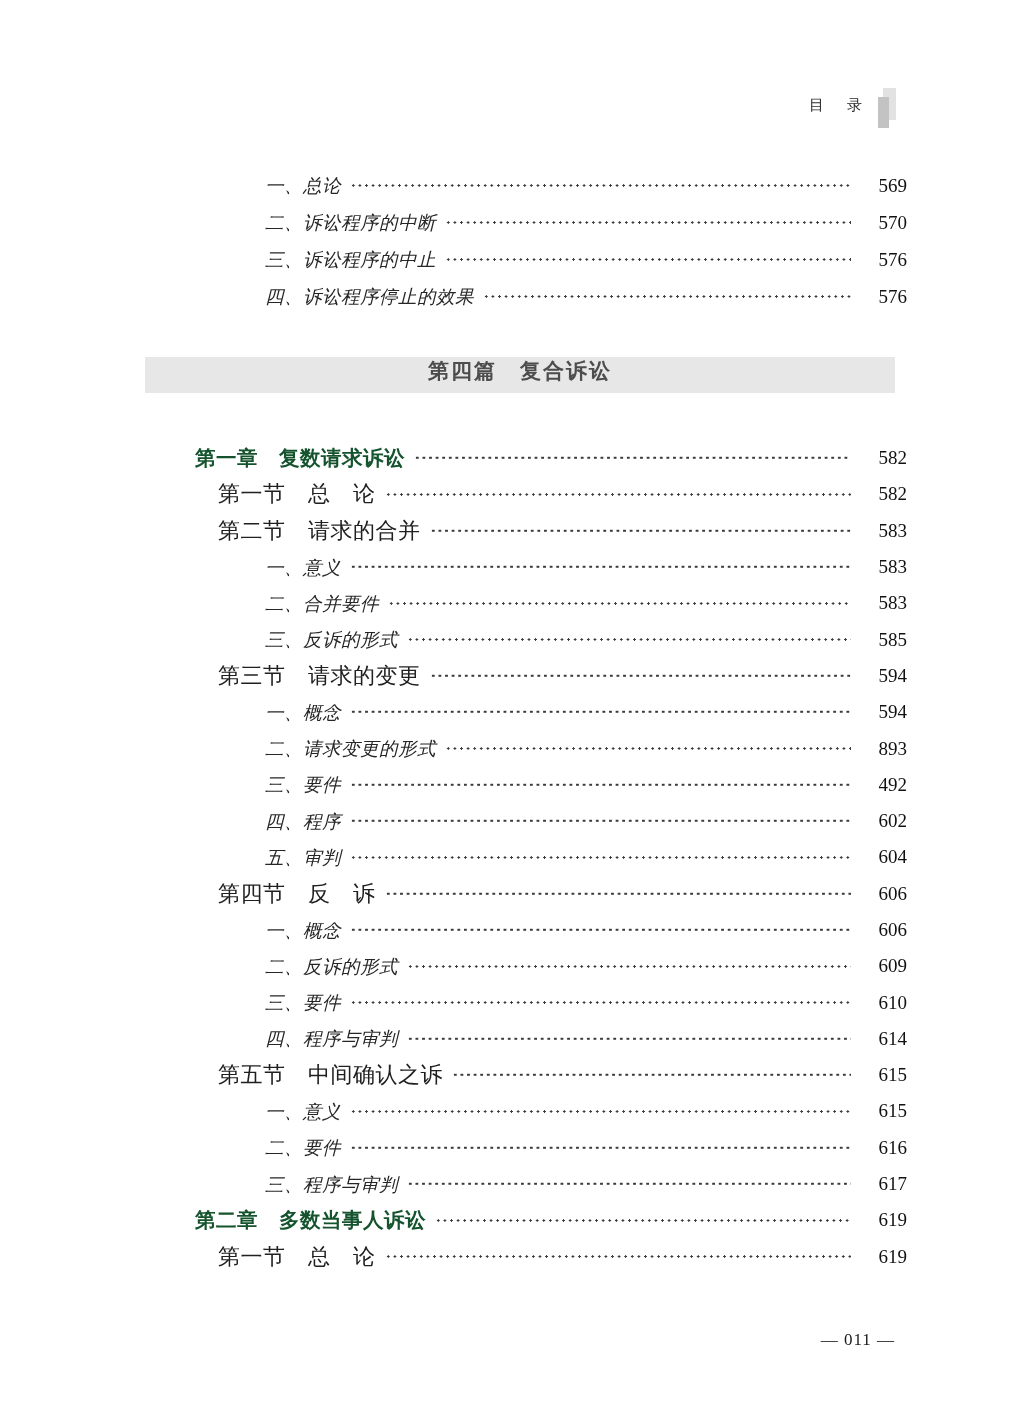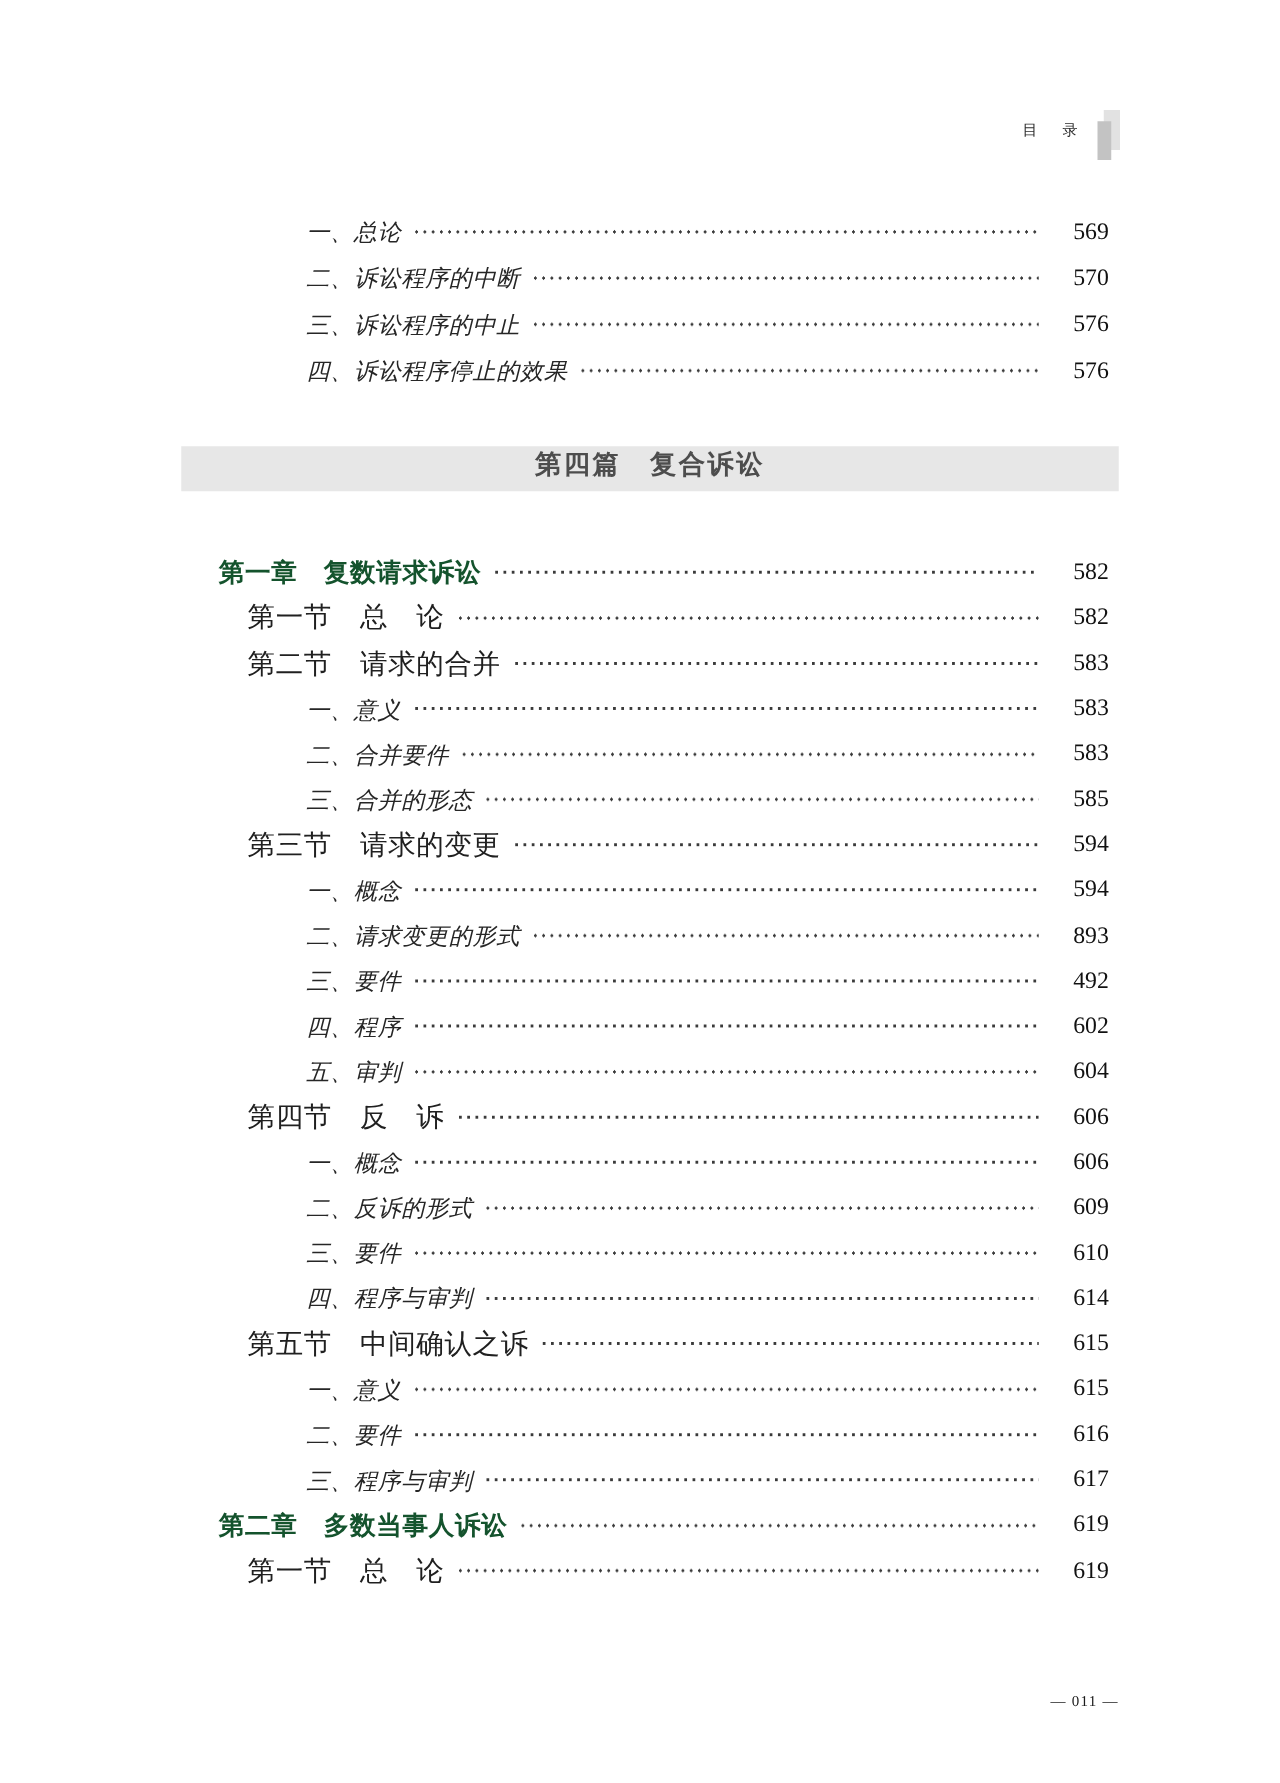--- a/index.html
+++ b/index.html
@@ -12,36 +12,36 @@
     font-family:"Liberation Serif", serif;
     color:#1c1c1c;
   }
 
   
   .header{
     position:absolute;top:88px;right:128px;
     display:flex;align-items:flex-start;
   }
   .header-title{
-    font-size:12px;
+    font-size:15px;
     letter-spacing:4px;
     color:#2b2b2b;
     padding-top:8px;
     font-family:Liberation Mono, monospace;
   }
   .header-deco{position:relative;width:24px;height:42px;margin-left:6px;}
   .header-deco .bar-light{
     position:absolute;right:0;top:0;width:13px;height:32px;background:#e2e2e2;
   }
   .header-deco .bar-dark{
     position:absolute;right:7px;top:9px;width:11px;height:31px;background:#c3c3c3;
   }
 
   
-  .toc{position:absolute;left:137px;width:750px;}
+  .toc{position:absolute;left:157px;width:750px;}
   .toc-top{top:167px;}
   .toc-main{top:440px;}
   .row{
     display:flex;align-items:center;
     height:36.3px;
   }
   .toc-top .row{height:37px;}
   .label{white-space:pre;flex:none;}
   .dots{
     flex:1 1 auto;
@@ -85,23 +85,22 @@
   .banner-text{
     font-family:"Liberation Sans", sans-serif;
     font-weight:bold;font-size:21px;color:#4d4d4d;
     letter-spacing:2px;white-space:pre;
   }
 
   
   .footer{
     position:absolute;top:1330px;right:129px;
     font-family:"Liberation Serif", serif;
-    font-size:12px;color:#1a1a1a;letter-spacing:1px;
+    font-size:17px;color:#1a1a1a;letter-spacing:1px;
     white-space:pre;
-    margin-top:24px;
   }
 </style>
 </head>
 <body>
 
 <div class="page">
 
   <div class="header">
     <span class="header-title">目　录</span>
     <span class="header-deco">
@@ -157,21 +156,21 @@
         <span class="label">一、意义</span>
         <span class="dots"></span>
         <span class="page-num">583</span>
       </div>
       <div class="row lvl-item">
         <span class="label">二、合并要件</span>
         <span class="dots"></span>
         <span class="page-num">583</span>
       </div>
       <div class="row lvl-item">
-        <span class="label">三、合并的形态</span>
+        <span class="label">三、反诉的形式</span>
         <span class="dots"></span>
         <span class="page-num">585</span>
       </div>
       <div class="row lvl-section">
         <span class="label">第三节　请求的变更</span>
         <span class="dots"></span>
         <span class="page-num">594</span>
       </div>
       <div class="row lvl-item">
         <span class="label">一、概念</span>

